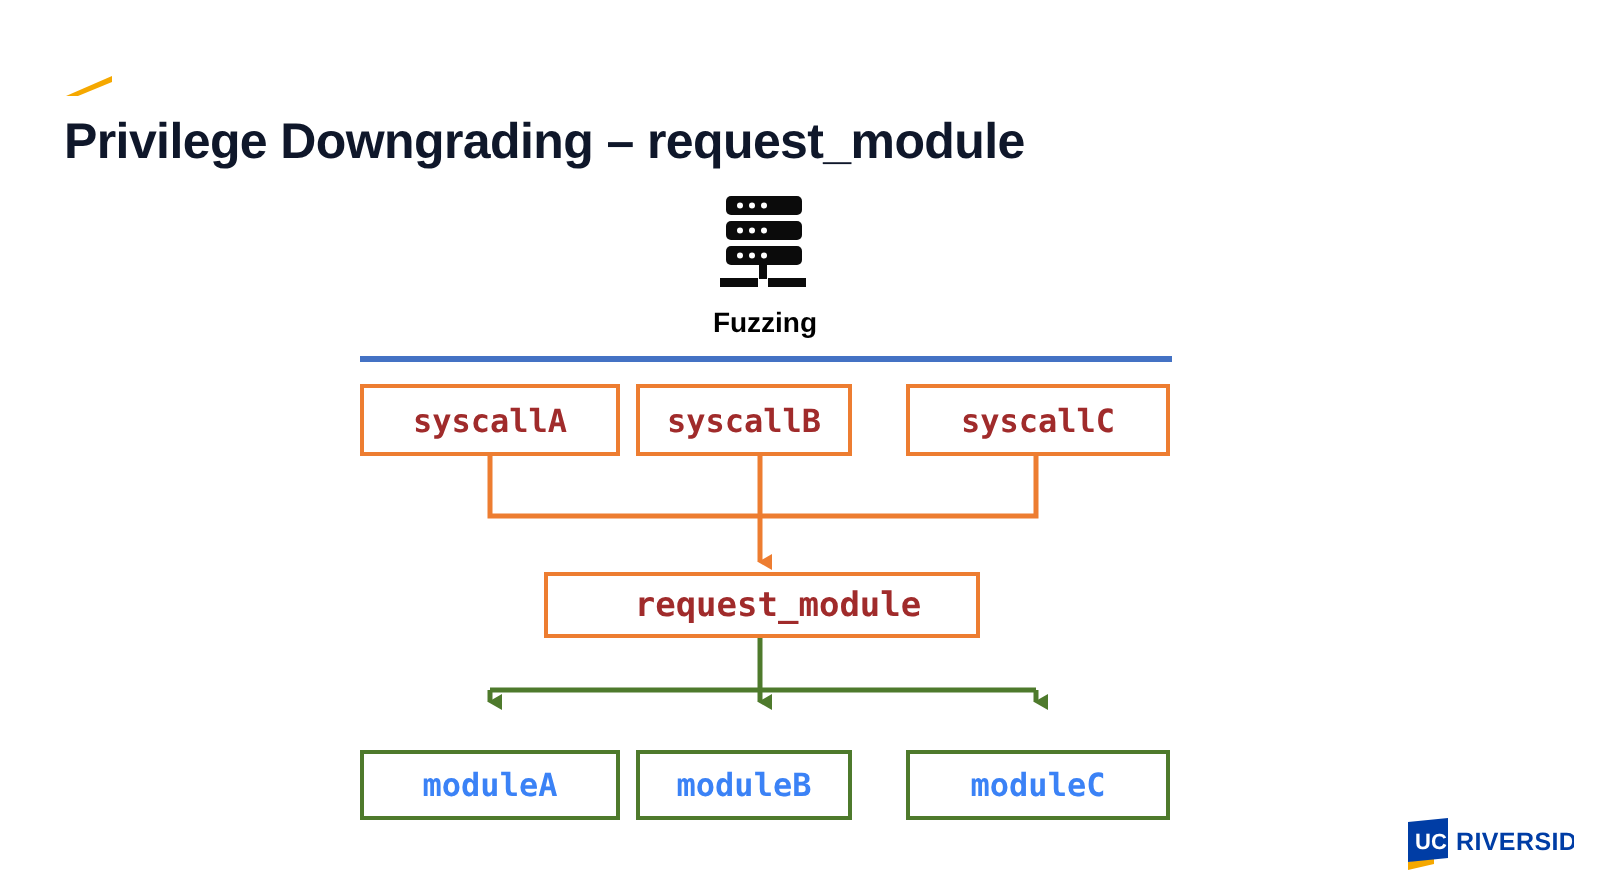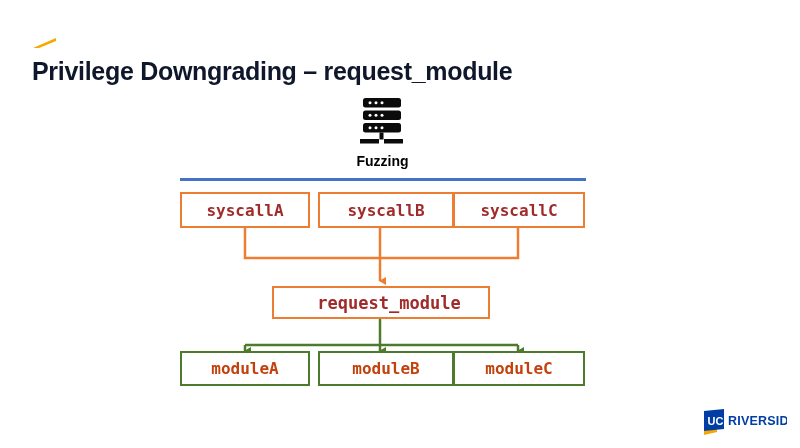--- a/index.html
+++ b/index.html
@@ -88,27 +88,27 @@
     color: #A02B2B;
     height: 33px;
     top: 286px;
     left: 272px;
     width: 218px;
     font-size: 17px;
     padding-left: 16px;
   }
   .node-module {
     border: 2px solid #4E7A2C;
-    color: #c2410c;
+    color: #3b82f6;
     height: 35px;
-    top: 351px;
+    top: 375px;
   }
 
   .col-a { left: 180px; width: 130px; }
-  .col-b { left: 318px; width: 136px; }
+  .col-b { left: 318px; width: 108px; }
   .col-c { left: 453px; width: 132px; }
 
   
   .connectors {
     position: absolute;
     left: 0;
     top: 0;
     width: 800px;
     height: 448px;
     pointer-events: none;

